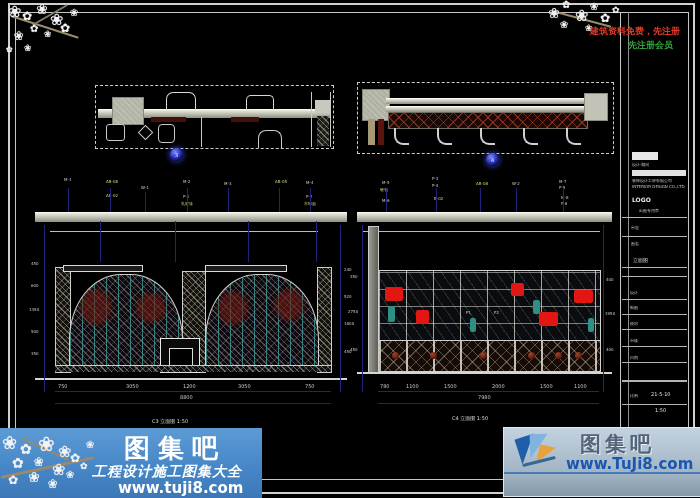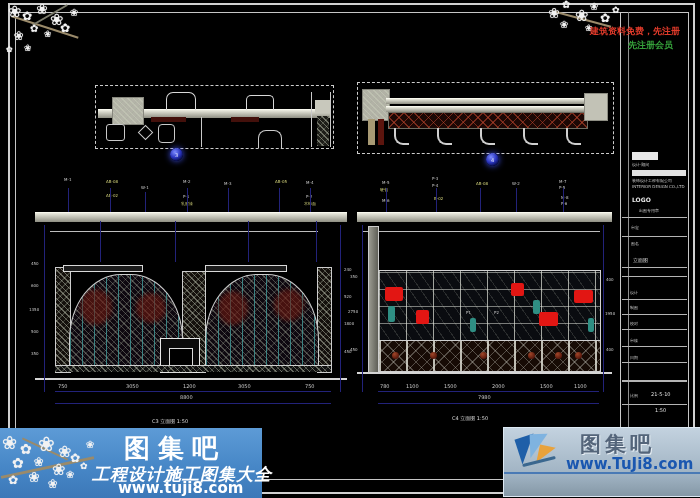--- a/index.html
+++ b/index.html
@@ -302,21 +302,21 @@
     <span class="flower" style="left:34px;top:28px;font-size:12px;">❀</span>
     <span class="flower" style="left:52px;top:34px;font-size:16px;">❀</span>
     <span class="flower" style="left:70px;top:24px;font-size:12px;">✿</span>
     <span class="flower" style="left:28px;top:42px;font-size:14px;">❀</span>
     <span class="flower" style="left:8px;top:46px;font-size:12px;">✿</span>
     <span class="flower" style="left:48px;top:50px;font-size:12px;">❀</span>
     <span class="flower" style="left:66px;top:42px;font-size:10px;">❀</span>
     <span class="flower" style="left:80px;top:34px;font-size:9px;">✿</span>
     <span class="flower" style="left:86px;top:12px;font-size:10px;">❀</span>
     <span class="abs" style="left:124px;top:3px;font-size:26px;font-weight:bold;color:#ffffff;letter-spacing:8px;white-space:nowrap;">图集吧</span>
-    <span class="abs" style="left:92px;top:35px;font-size:17px;font-weight:bold;font-style:italic;color:#ffffff;letter-spacing:1px;white-space:nowrap;">工程设计施工图集大全</span>
+    <span class="abs" style="left:92px;top:35px;font-size:14px;font-weight:bold;font-style:italic;color:#ffffff;letter-spacing:1px;white-space:nowrap;">工程设计施工图集大全</span>
     <span class="abs" style="left:118px;top:51px;font-size:15px;font-weight:bold;color:#ffffff;white-space:nowrap;">www.tuji8.com</span>
   </div>
 
   <div class="abs" style="left:503px;top:427px;width:197px;height:68px;background:linear-gradient(180deg,#c3d2df,#9fb2c2 70%,#8598a6);border:1px solid #dde9f3;z-index:5;">
     <div class="abs" style="left:12px;top:4px;width:46px;height:38px;">
       <div class="abs" style="left:2px;top:4px;width:0;height:0;border-left:20px solid #1f5fa8;border-bottom:26px solid transparent;transform:rotate(-18deg);"></div>
       <div class="abs" style="left:14px;top:2px;width:0;height:0;border-left:18px solid #7fb3e0;border-bottom:24px solid transparent;transform:rotate(-2deg);"></div>
       <div class="abs" style="left:22px;top:14px;width:0;height:0;border-left:16px solid #e8a23c;border-bottom:18px solid transparent;transform:rotate(12deg);"></div>
       <div class="abs" style="left:6px;top:28px;width:34px;height:3px;background:#3a678f;transform:rotate(-14deg);border-radius:2px;"></div>
     </div>

